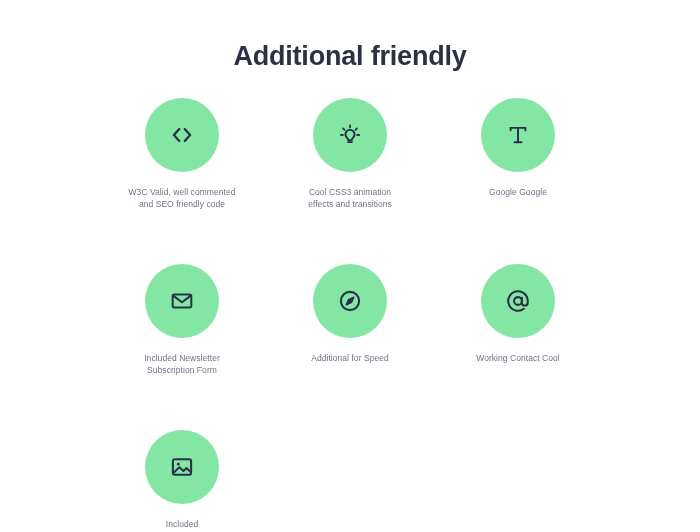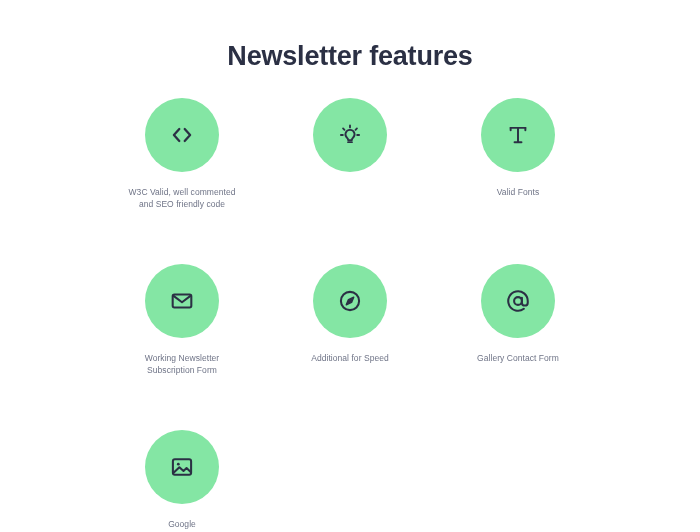--- a/index.html
+++ b/index.html
@@ -84,21 +84,21 @@
     letter-spacing: 0.05px;
     max-width: 120px;
     white-space: pre-line;
   }
 </style>
 </head>
 <body>
 
 <div class="page">
 
-  <h2 class="section-title">Newsletter features</h2>
+  <h2 class="section-title">Additional friendly</h2>
 
   <div class="features-grid">
 
     <div class="feature-item">
       <div class="feature-circle">
         <span class="feature-icon">
           <svg viewBox="0 0 24 24" fill="none" stroke="currentColor" stroke-width="2.1" stroke-linecap="round" stroke-linejoin="round">
             <polyline points="9.5,6.5 4.5,12 9.5,17.5"></polyline>
             <polyline points="14.5,6.5 19.5,12 14.5,17.5"></polyline>
           </svg>
@@ -115,49 +115,51 @@
             <path d="M12 7.2a4.2 4.2 0 0 0-2.6 7.5c.5.4.8 1 .8 1.6v.4h3.6v-.4c0-.6.3-1.2.8-1.6A4.2 4.2 0 0 0 12 7.2z"></path>
             <line x1="10.2" y1="18.6" x2="13.8" y2="18.6"></line>
             <line x1="12" y1="3.2" x2="12" y2="5"></line>
             <line x1="5.6" y1="5.9" x2="6.9" y2="7.2"></line>
             <line x1="18.4" y1="5.9" x2="17.1" y2="7.2"></line>
             <line x1="3.6" y1="12" x2="5.4" y2="12"></line>
             <line x1="20.4" y1="12" x2="18.6" y2="12"></line>
           </svg>
         </span>
       </div>
+      <div class="feature-caption">Cool CSS3 animation
+effects and transitions</div>
     </div>
 
 
 
     <div class="feature-item">
       <div class="feature-circle">
         <span class="feature-icon">
           <svg viewBox="0 0 24 24" fill="none" stroke="currentColor" stroke-width="1.8" stroke-linecap="round" stroke-linejoin="round">
             <line x1="5.2" y1="5.4" x2="18.8" y2="5.4"></line>
             <line x1="5.2" y1="5.4" x2="5.2" y2="7.6"></line>
             <line x1="18.8" y1="5.4" x2="18.8" y2="7.6"></line>
             <line x1="12" y1="5.8" x2="12" y2="18.4"></line>
             <line x1="8.8" y1="18.6" x2="15.2" y2="18.6"></line>
           </svg>
         </span>
       </div>
-      <div class="feature-caption">Valid Fonts</div>
+      <div class="feature-caption">Google Google</div>
     </div>
 
     <div class="feature-item">
       <div class="feature-circle">
         <span class="feature-icon">
           <svg viewBox="0 0 24 24" fill="none" stroke="currentColor" stroke-width="1.9" stroke-linecap="round" stroke-linejoin="round">
             <rect x="3.4" y="6" width="17.2" height="12" rx="1.6"></rect>
             <polyline points="3.9,7.1 12,13.2 20.1,7.1"></polyline>
           </svg>
         </span>
       </div>
-      <div class="feature-caption">Working Newsletter
+      <div class="feature-caption">Included Newsletter
 Subscription Form</div>
     </div>
 
     <div class="feature-item">
       <div class="feature-circle">
         <span class="feature-icon">
           <svg viewBox="0 0 24 24" fill="none" stroke="currentColor" stroke-width="1.9" stroke-linecap="round" stroke-linejoin="round">
             <circle cx="12" cy="12" r="8.4"></circle>
             <polygon points="15.4,8.6 10.6,10.7 8.6,15.4 13.4,13.3" fill="currentColor" stroke-width="1.4"></polygon>
           </svg>
@@ -168,30 +170,30 @@
 
     <div class="feature-item">
       <div class="feature-circle">
         <span class="feature-icon">
           <svg viewBox="0 0 24 24" fill="none" stroke="currentColor" stroke-width="1.9" stroke-linecap="round" stroke-linejoin="round">
             <circle cx="12" cy="12" r="3.6"></circle>
             <path d="M15.6 9.1v4.4a2.7 2.7 0 0 0 5.4 0V12a9 9 0 1 0-3.6 7.2"></path>
           </svg>
         </span>
       </div>
-      <div class="feature-caption">Gallery Contact Form</div>
+      <div class="feature-caption">Working Contact Cool</div>
     </div>
 
     <div class="feature-item">
       <div class="feature-circle">
         <span class="feature-icon">
           <svg viewBox="0 0 24 24" fill="none" stroke="currentColor" stroke-width="1.9" stroke-linecap="round" stroke-linejoin="round">
             <rect x="3.6" y="4.8" width="16.8" height="14.4" rx="1.8"></rect>
             <circle cx="8.6" cy="9.4" r="1.3" fill="currentColor" stroke="none"></circle>
             <polyline points="4.2,17.4 9.6,12.2 13.4,15.6 16.2,13 20,16.6"></polyline>
           </svg>
         </span>
       </div>
-      <div class="feature-caption">Google</div>
+      <div class="feature-caption">Included</div>
     </div>
 
   </div>
 </div>
 
 </body></html>

